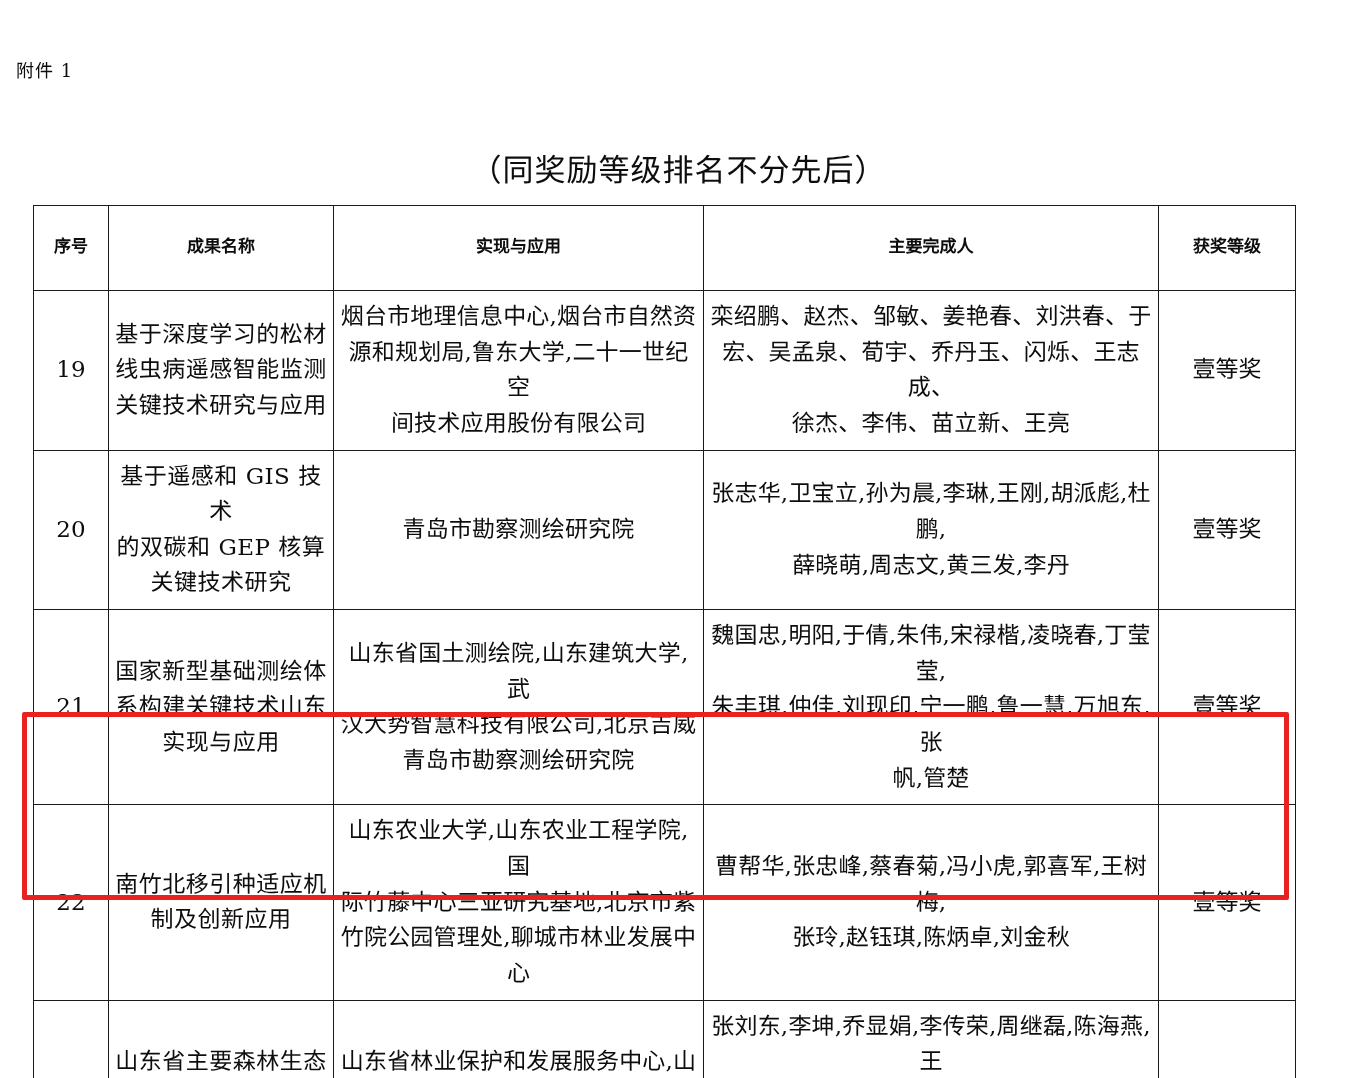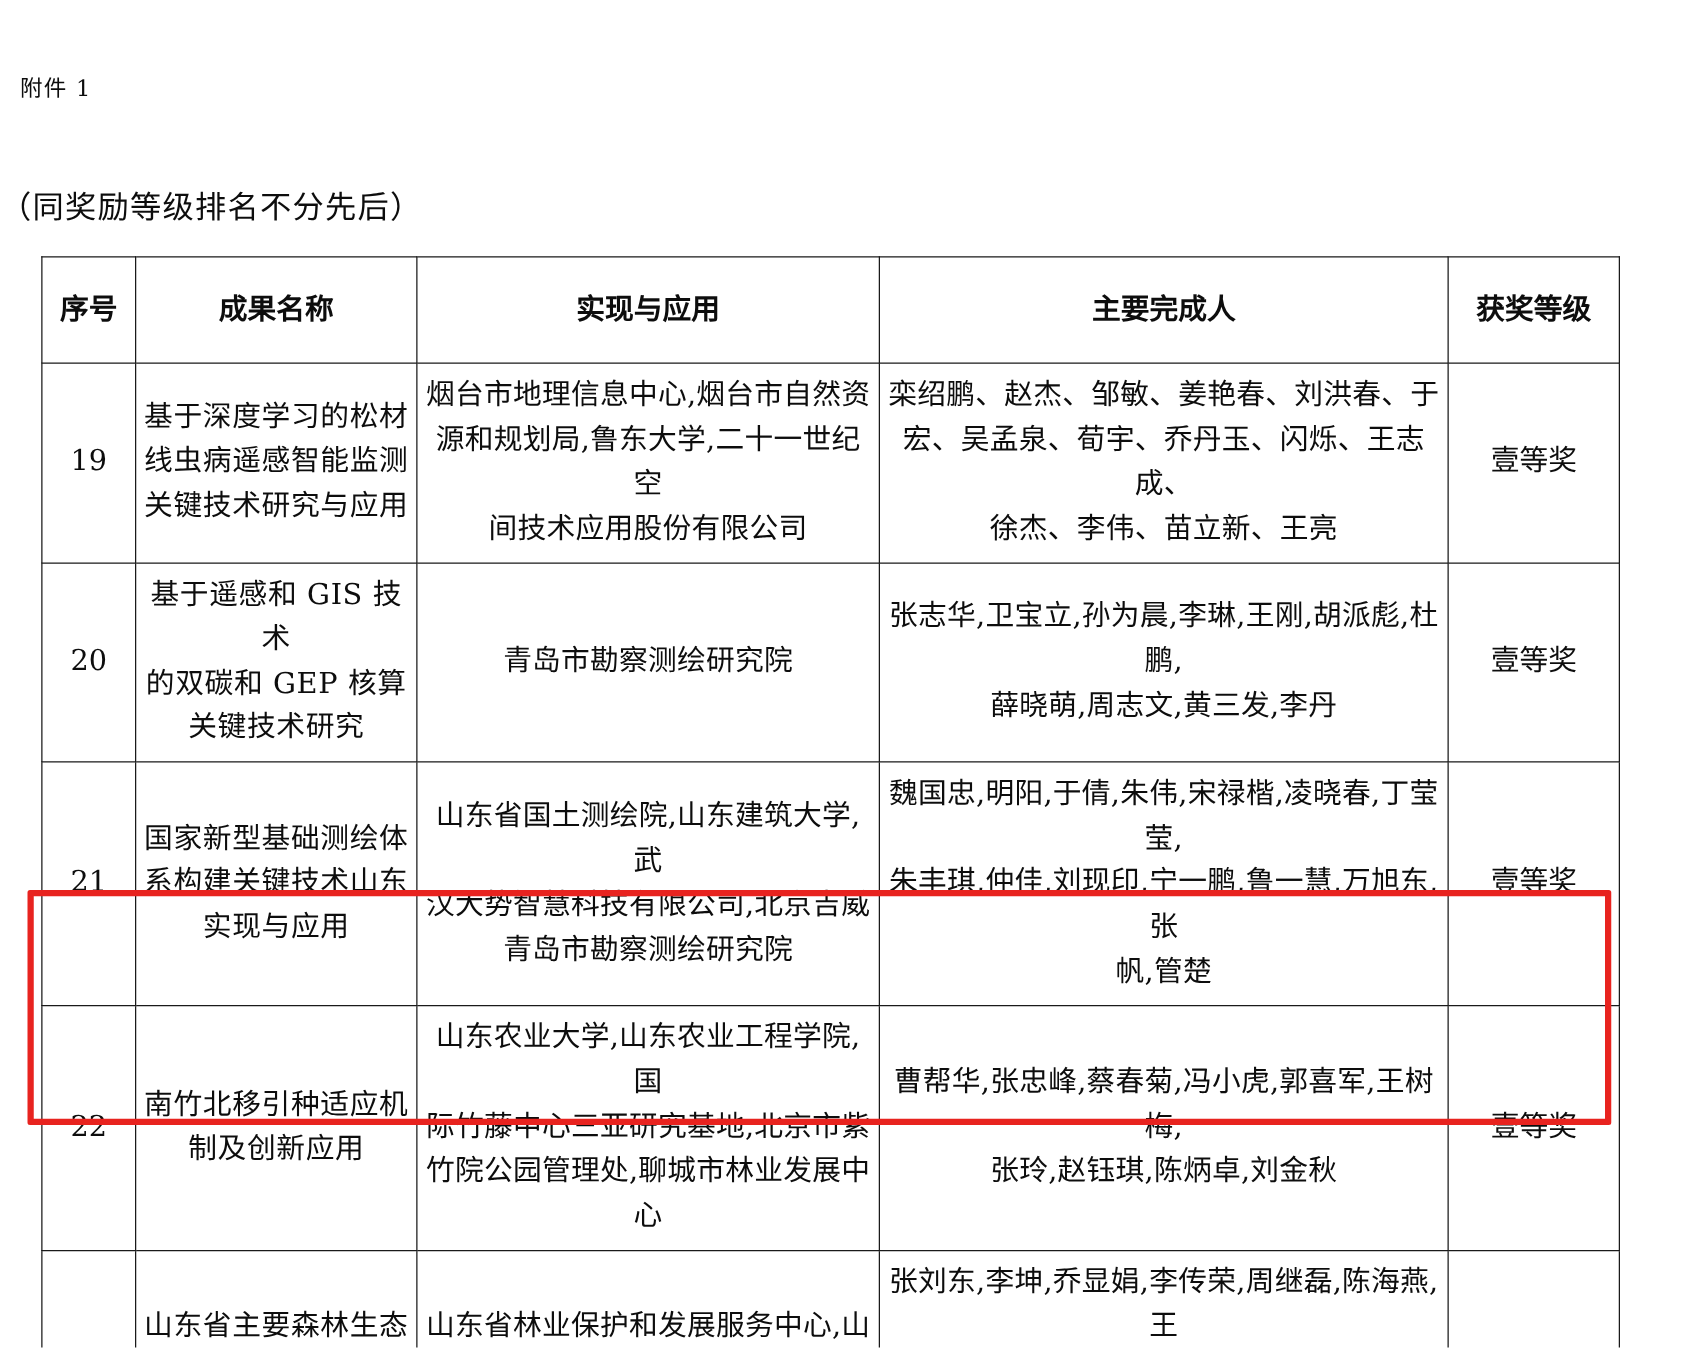--- a/index.html
+++ b/index.html
@@ -39,22 +39,22 @@
     font-size: 33px;
     font-weight: 700;
     letter-spacing: 1px;
     font-family: "DejaVu Serif", "Liberation Serif", serif;
   }
   .doc-subtitle {
     position: absolute;
     left: 0;
     right: 0;
     top: 145px;
-    text-align: left;
-    font-size: 25px;
+    text-align: center;
+    font-size: 31px;
     letter-spacing: 1px;
   }
   .table-wrap {
     position: absolute;
     left: 33px;
     top: 205px;
     width: 1262px;
   }
   table.award-table {
     border-collapse: collapse;
@@ -65,24 +65,25 @@
   table.award-table td {
     border: 1.5px solid #1a1a1a;
     text-align: center;
     vertical-align: middle;
     padding: 8px 6px;
     line-height: 1.55;
     font-size: 23px;
     font-family: "DejaVu Serif", "Liberation Serif", serif;
   }
   table.award-table thead th {
-    font-size: 23px;
+    font-size: 17px;
     font-weight: 700;
     height: 76px;
     padding: 4px;
+    font-family: Liberation Mono, monospace;
   }
   .col-no    { width: 75px; }
   .col-name  { width: 225px; }
   .col-org   { width: 370px; }
   .col-people{ width: 455px; }
   .col-level { width: 137px; }
 
   td.cell-no    { font-size: 23px; }
   td.cell-name  { font-size: 21px; letter-spacing: 0.5px; }
   td.cell-org   { font-size: 21px; letter-spacing: 0.2px; }

